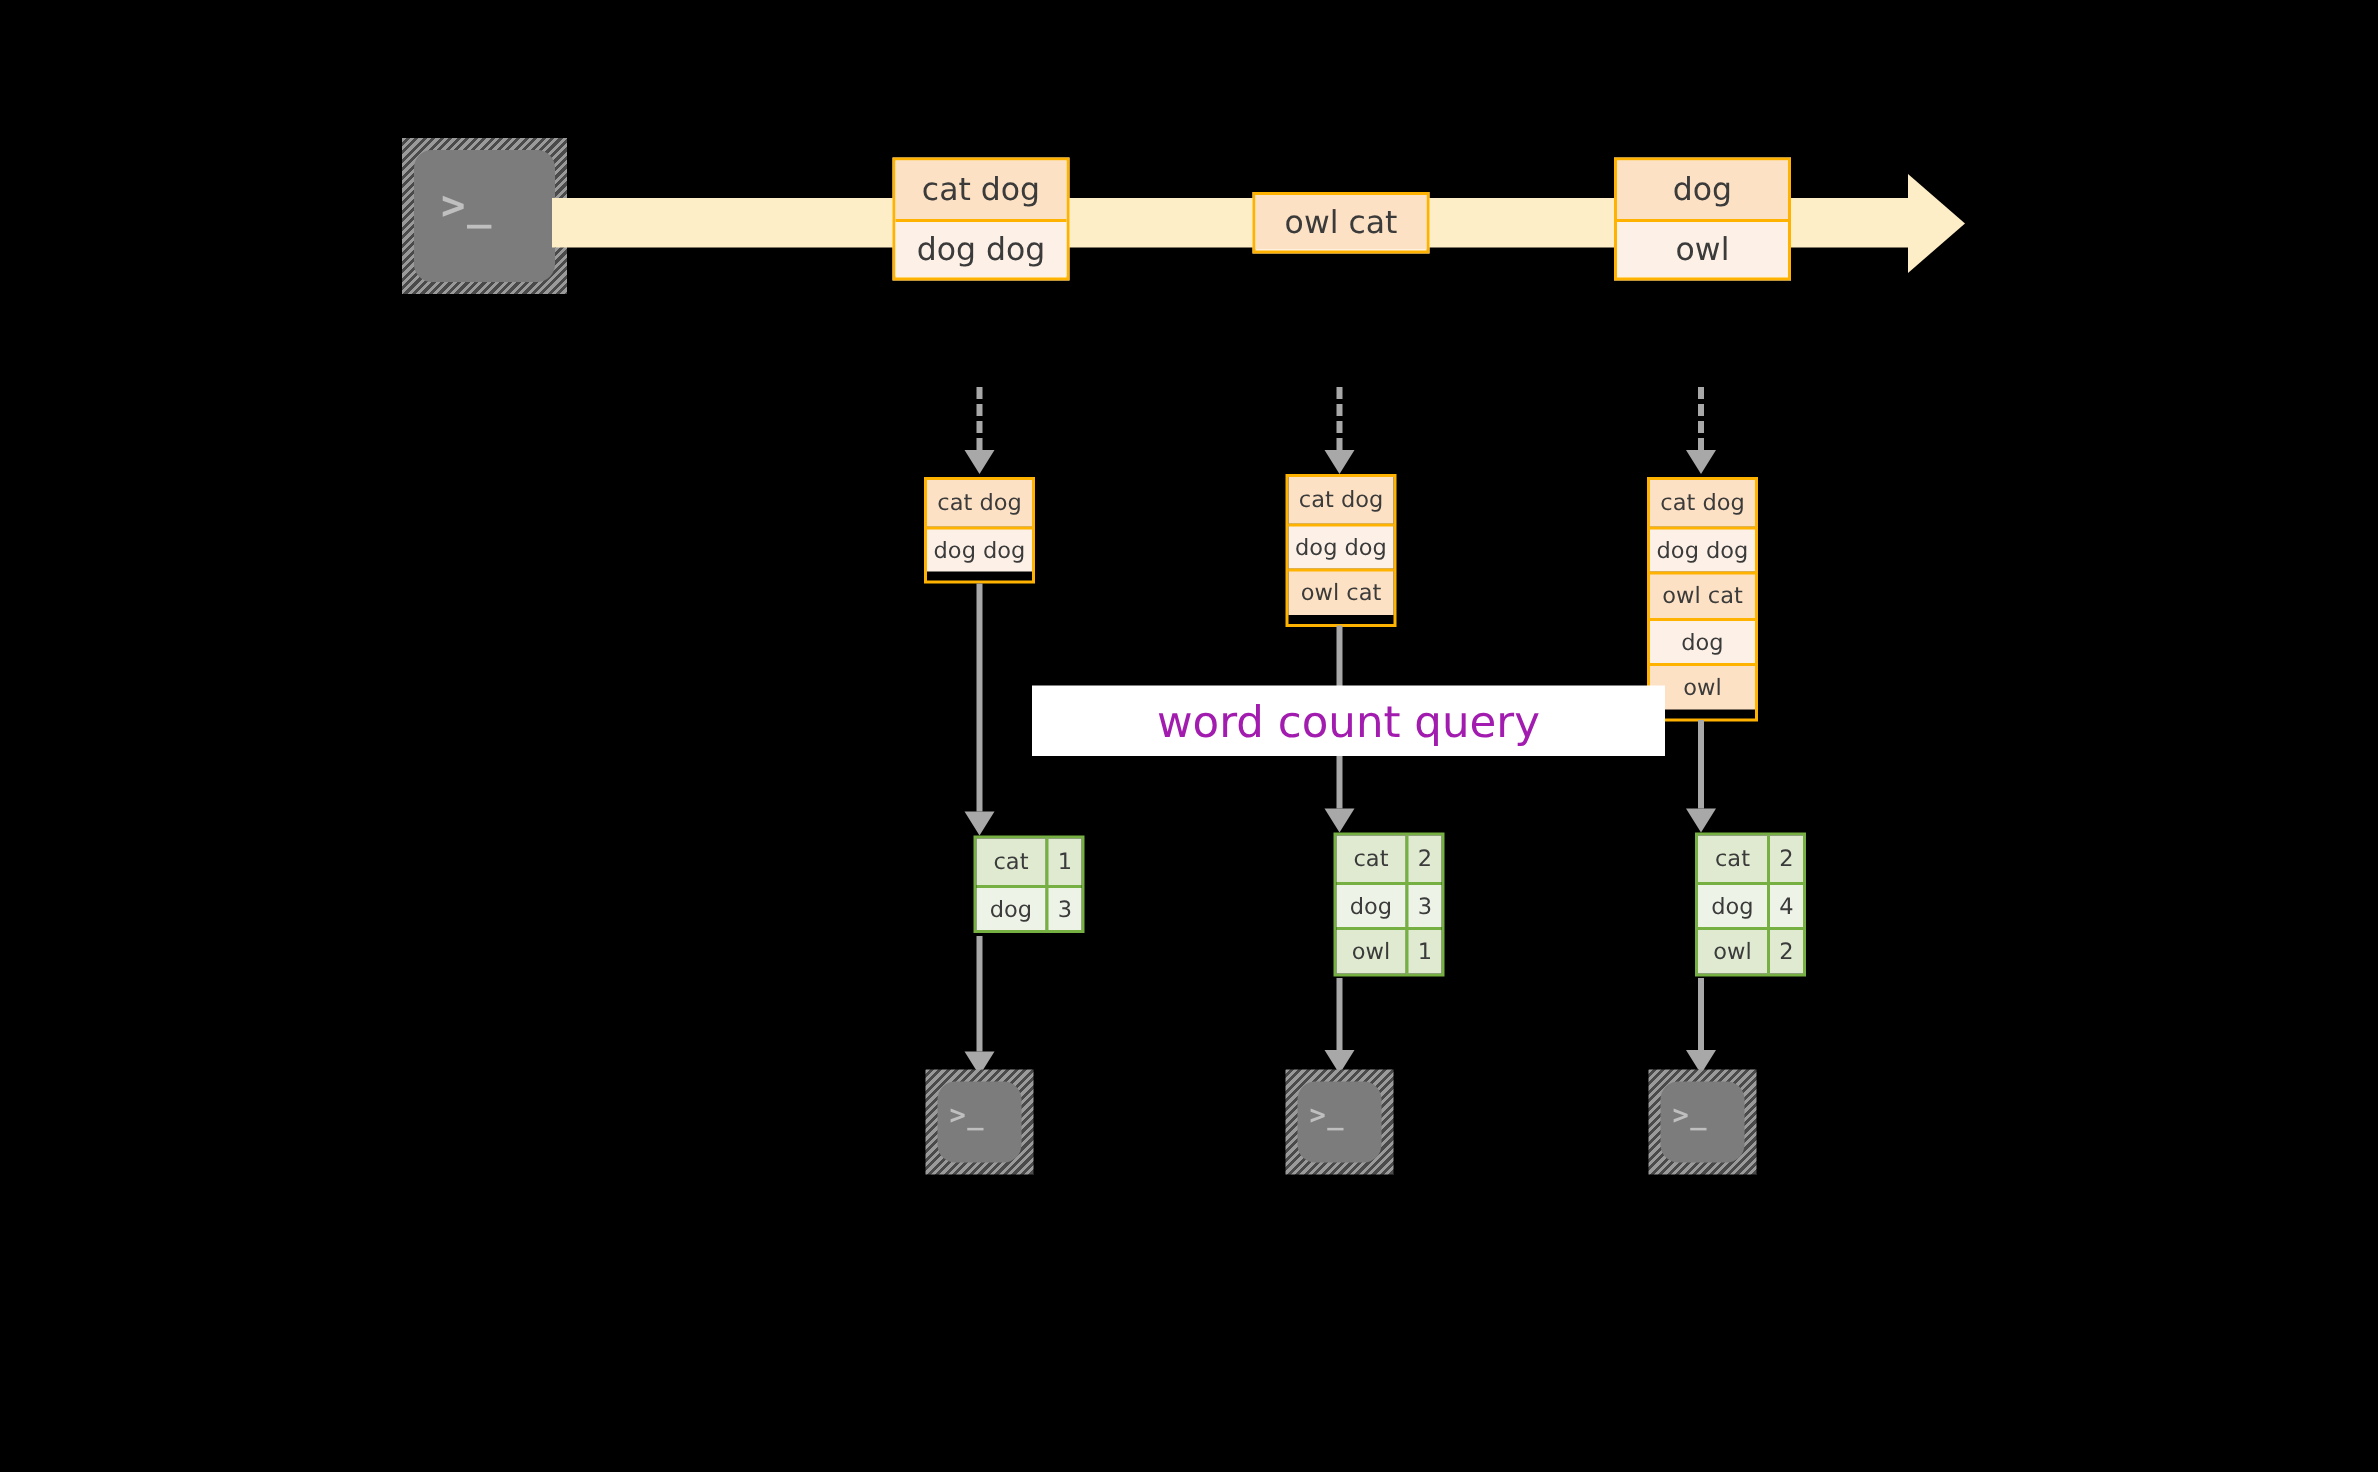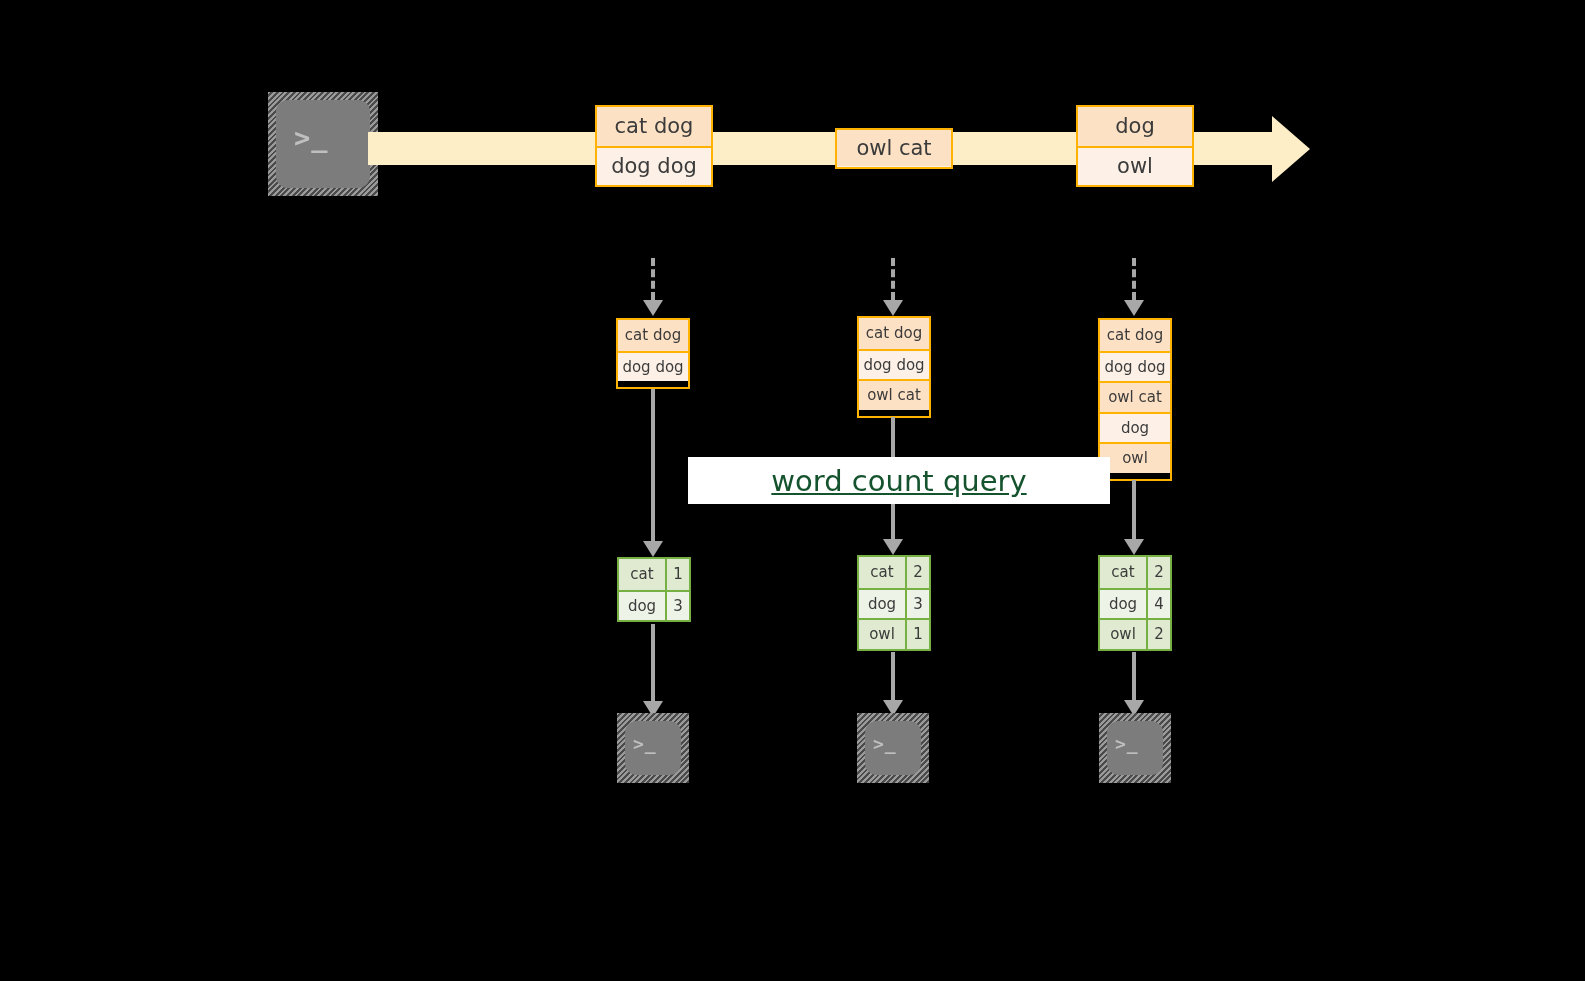--- a/index.html
+++ b/index.html
@@ -74,21 +74,21 @@
     font-size:15px; height:30.5px;
   }
   .stack .srow.dark { background:#fde1c4; }
   .stack .srow.light { background:#fdf1e7; }
   .stack .srow + .srow { border-top:2.5px solid #ffb300; }
 
   
   .gtable {
     position:absolute;
     border:2.5px solid #76b043;
-    display:flex; flex-direction:column;
+    display:flex; flex-direction:column;margin-left:32px;
   }
   .gtable .grow { display:flex; height:30.5px; }
   .gtable .grow + .grow { border-top:2.5px solid #76b043; }
   .gtable .gcell {
     display:flex; align-items:center; justify-content:center;
     color:#3b3b3b; font-size:15px; white-space:nowrap;
   }
   .gtable .gkey { width:46px; }
   .gtable .gval { width:24px; border-left:2.5px solid #76b043; }
   .gtable .grow.dark .gcell { background:#dfead0; }
@@ -112,23 +112,22 @@
     border-left:10px solid transparent;
     border-right:10px solid transparent;
     border-top:16px solid #a8a8a8;
   }
 
   
   .qlabel {
     position:absolute;
     background:#ffffff;
     display:flex; align-items:center; justify-content:center;
-    color:#14532d;
+    color:#a21caf;
     white-space:nowrap;
-    text-decoration:underline;
   }
 </style>
 </head>
 <body>
 
 <div id="stage">
 
   <div class="term" style="left:268px; top:92px; width:110px; height:104px;">
     <div class="term-inner"></div>
     <span class="term-glyph" style="left:26px; top:32px; font-size:27px;">&gt;_</span>

